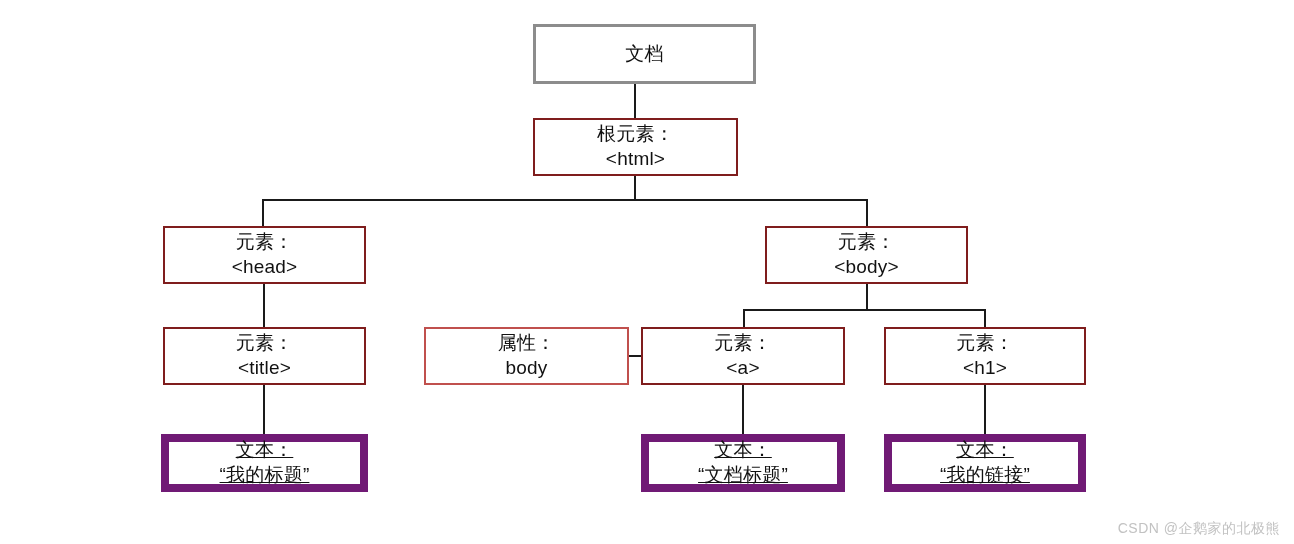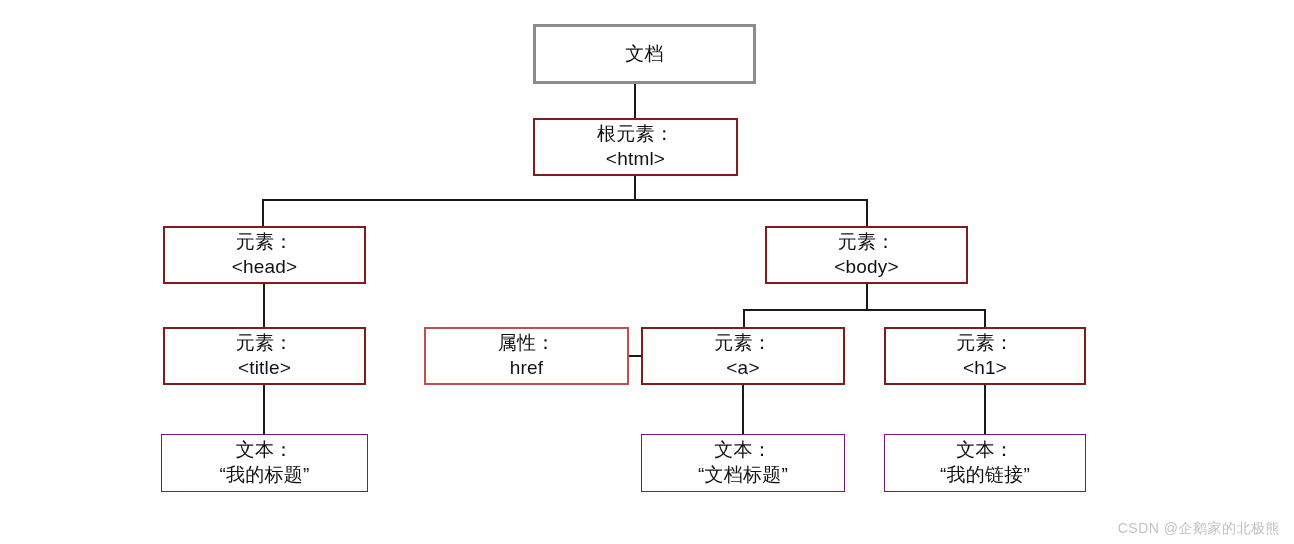--- a/index.html
+++ b/index.html
@@ -41,21 +41,22 @@
   .node-doc {
     border: 3px solid #8c8c8c;
   }
   .node-elem {
     border: 2px solid #7f1d1d;
   }
   .node-attr {
     border: 2px solid #c0504d;
   }
   .node-text {
-    border: 1px solid #701a75;
+    border: 8px solid #701a75;
+    text-decoration: underline;
   }
   .edge {
     position: absolute;
     background: #1a1a1a;
     z-index: 1;
   }
   .edge-v { width: 2px; }
   .edge-h { height: 2px; }
   .watermark {
     position: absolute;
@@ -120,21 +121,21 @@
     <span class="l2">&lt;body&gt;</span>
   </div>
 
   <div class="node node-elem" style="left:163px; top:327px; width:203px; height:58px;">
     <span class="l1">元素：</span>
     <span class="l2">&lt;title&gt;</span>
   </div>
 
   <div class="node node-attr" style="left:400px; top:327px; width:205px; height:58px;margin-left:24px;">
     <span class="l1">属性：</span>
-    <span class="l2">href</span>
+    <span class="l2">body</span>
   </div>
 
   <div class="node node-elem" style="left:641px; top:327px; width:204px; height:58px;">
     <span class="l1">元素：</span>
     <span class="l2">&lt;a&gt;</span>
   </div>
 
   <div class="node node-elem" style="left:884px; top:327px; width:202px; height:58px;">
     <span class="l1">元素：</span>
     <span class="l2">&lt;h1&gt;</span>

